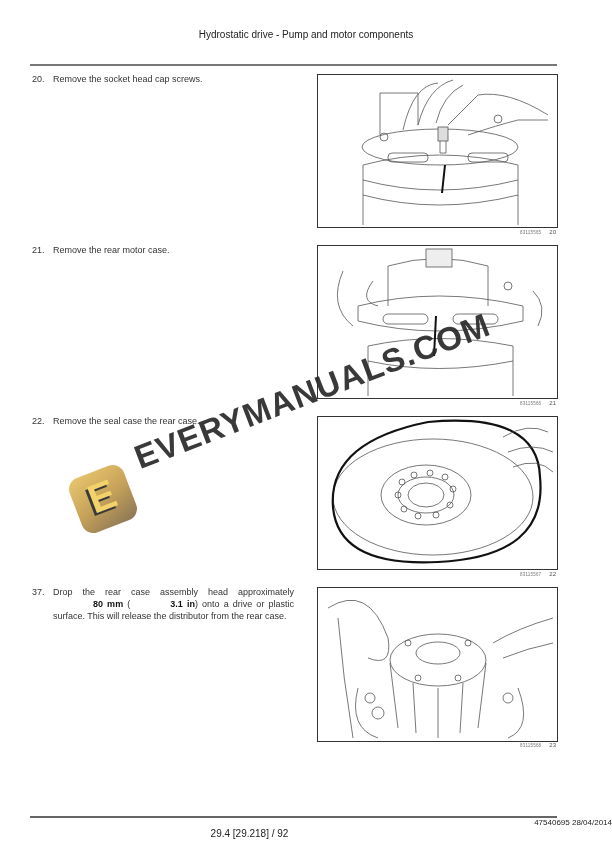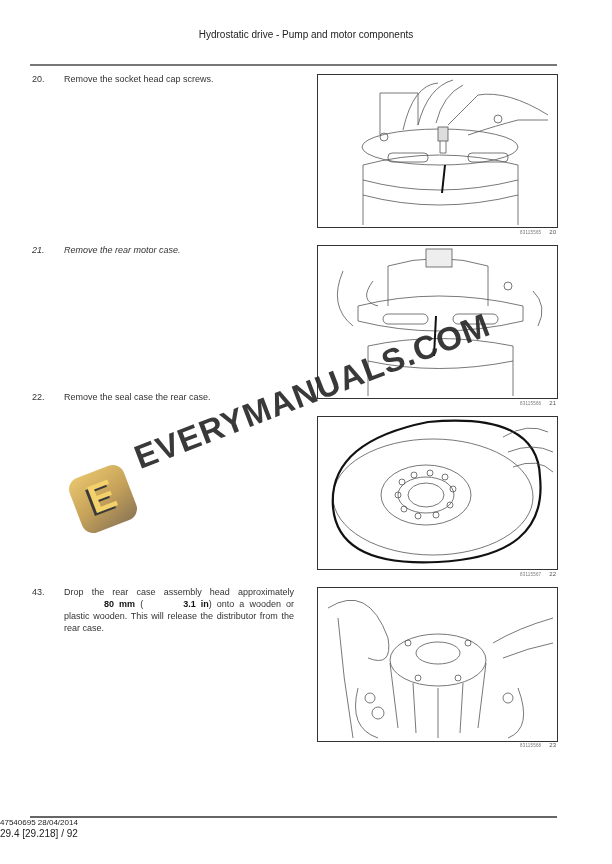--- a/index.html
+++ b/index.html
@@ -5,29 +5,29 @@
   html, body { margin: 0; padding: 0; background: #ffffff; }
   body { width: 612px; height: 864px; position: relative; overflow: hidden;
          font-family: "Liberation Sans", sans-serif; color: #222; }
   .header-title { position: absolute; top: 29px; left: 0; width: 612px; text-align: center;
                   font-size: 10px; color: #222; }
   .rule { position: absolute; left: 30px; width: 527px; height: 2px; background: #777; }
   .rule.top { top: 64px; }
   .rule.bottom { top: 816px; height: 1.5px; background: #666; }
   .step { position: absolute; left: 32px; width: 262px; font-size: 9px; line-height: 12px; color: #333; }
   .step .num { position: absolute; left: 0; top: 0; text-align: right; }
-  .step .txt { display: block; margin-left: 32px; text-align: justify; }
+  .step .txt { display: block; margin-left: 21px; text-align: justify; }
   .step b { font-weight: bold; color: #111; padding-left: 40px; }
   .figure { position: absolute; left: 317px; width: 239px; border: 1.5px solid #333;
             background: #fff; overflow: hidden; }
   .figure svg { display: block; width: 100%; height: 100%; }
   .fig-cap { position: absolute; left: 440px; width: 116px; text-align: right; font-size: 6px; color: #555; }
   .fig-cap .code { font-size: 4.5px; margin-right: 8px; letter-spacing: 0.2px; color: #777; }
-  .footer-line1 { position: absolute; top: 818px; left: 0; width: 612px; text-align: left; font-size: 8px; color: #222; }
-  .footer-line2 { position: absolute; top: 828px; left: 0; width: 499px; font-size: 10px; color: #222; }
+  .footer-line1 { position: absolute; top: 818px; left: 0; width: 612px; text-align: right; font-size: 8px; color: #222; }
+  .footer-line2 { position: absolute; top: 828px; left: 0; width: 499px; text-align: center; font-size: 10px; color: #222; }
   .watermark { position: absolute; left: 66px; top: 330px; width: 500px; height: 230px; pointer-events: none; }
   .wm-text { position: absolute; left: 70px; top: 110px; font-size: 33px; font-weight: bold;
              color: rgba(40,40,40,0.92); transform: rotate(-21deg); transform-origin: left center;
              letter-spacing: 1px; white-space: nowrap; font-family: "Liberation Sans", sans-serif; }
   .wm-logo { position: absolute; left: 8px; top: 140px; width: 58px; height: 58px; border-radius: 12px;
              background: linear-gradient(160deg, #e9c66e 0%, #c7a35a 50%, #8a7555 100%);
              transform: rotate(-21deg); }
   .wm-logo span { position: absolute; left: 0; top: 4px; width: 58px; text-align: center; font-size: 40px;
                   font-weight: bold; color: #f3d26b; text-shadow: -3px 2px 0 #3a3a3a; }
 </style>
@@ -56,21 +56,21 @@
     <path d="M150 60 Q180 50 200 45 L230 45"></path>
     <rect x="120" y="52" width="10" height="14" fill="#ddd"></rect>
       <path d="M122 66 L122 78 L128 78 L128 66"></path>
     <path d="M127 90 L124 118" stroke="#111" stroke-width="2"></path>
   </svg>
 </div>
 <div class="fig-cap" style="top:229px;">
   <span class="code">83115565</span><span>20</span>
 </div>
 
-<div class="step" style="top:244px;font-style:italic;">
+<div class="step" style="top:244px;">
   <span class="num">21.</span>
   <span class="txt">Remove the rear motor case.</span>
 </div>
 <div class="figure" style="top:245px;height:152px;">
   <svg viewBox="0 0 239 152" fill="none" stroke="#555" stroke-width="0.8">
     <path d="M50 150 L50 100 Q120 85 195 100 L195 150"></path>
     <path d="M50 115 Q120 130 195 115"></path>
     <path d="M40 75 Q120 95 205 75 L205 60 Q120 40 40 60 Z"></path>
     <path d="M70 20 L70 60 M170 20 L170 60 M70 20 Q120 5 170 20"></path>
     <rect x="108" y="3" width="26" height="18" fill="#eee"></rect>
@@ -78,21 +78,21 @@
       <rect x="135" y="68" width="45" height="10" rx="5"></rect>
     <circle cx="190" cy="40" r="4"></circle>
     <path d="M25 25 Q10 60 35 80 M55 35 Q40 55 60 60 M215 45 Q230 60 220 80"></path>
     <path d="M118 70 L116 110" stroke="#111" stroke-width="2"></path>
   </svg>
 </div>
 <div class="fig-cap" style="top:400px;">
   <span class="code">83115566</span><span>21</span>
 </div>
 
-<div class="step" style="top:391px;">
+<div class="step" style="top:415px;">
   <span class="num">22.</span>
   <span class="txt">Remove the seal case the rear case.</span>
 </div>
 <div class="figure" style="top:416px;height:152px;">
   <svg viewBox="0 0 239 152" fill="none" stroke="#555" stroke-width="0.8">
     <ellipse cx="115" cy="80" rx="100" ry="58"></ellipse>
     <ellipse cx="108" cy="78" rx="45" ry="30"></ellipse>
     <ellipse cx="108" cy="78" rx="28" ry="18"></ellipse>
     <ellipse cx="108" cy="78" rx="18" ry="12"></ellipse>
     <g>
@@ -109,22 +109,22 @@
     </g>
     <path d="M110 5 Q220 -5 222 60 Q230 140 120 145 Q20 150 15 90 Q10 25 110 5 Z" stroke="#111" stroke-width="2.2"></path>
     <path d="M185 20 Q210 5 230 15 M190 35 Q215 25 235 35 M195 50 Q220 40 235 55"></path>
   </svg>
 </div>
 <div class="fig-cap" style="top:571px;">
   <span class="code">83115567</span><span>22</span>
 </div>
 
 <div class="step" style="top:586px;">
-  <span class="num">43.</span>
-  <span class="txt"><span>Drop the rear case assembly head approximately </span><b>80 mm</b><span> (</span><b>3.1 in</b><span>) onto a wooden or plastic wooden. This will release the distributor from the rear case.</span></span>
+  <span class="num">37.</span>
+  <span class="txt"><span>Drop the rear case assembly head approximately </span><b>80 mm</b><span> (</span><b>3.1 in</b><span>) onto a drive or plastic surface. This will release the distributor from the rear case.</span></span>
 </div>
 <div class="figure" style="top:587px;height:153px;">
   <svg viewBox="0 0 239 153" fill="none" stroke="#555" stroke-width="0.8">
     <ellipse cx="120" cy="72" rx="48" ry="26"></ellipse>
     <ellipse cx="120" cy="65" rx="22" ry="11"></ellipse>
     <path d="M72 75 L80 140 M168 75 L160 140 M95 95 L98 145 M145 95 L142 145 M120 100 L120 150"></path>
     <path d="M40 100 Q30 140 60 150 M200 100 Q215 140 190 150"></path>
     <circle cx="60" cy="125" r="6"></circle>
       <circle cx="190" cy="110" r="5"></circle>
       <circle cx="52" cy="110" r="5"></circle>

